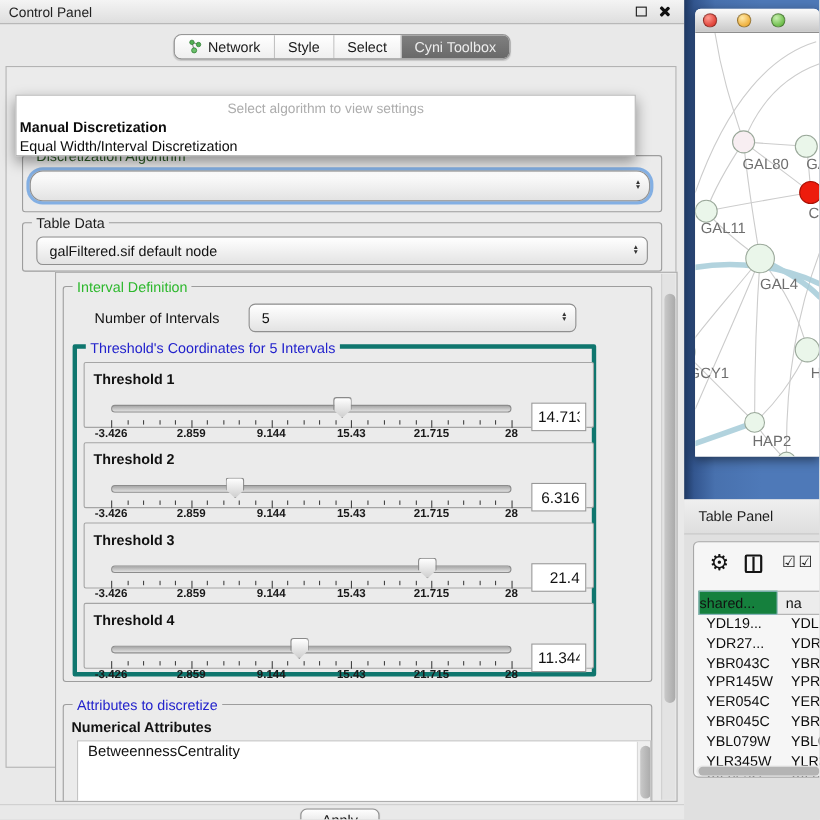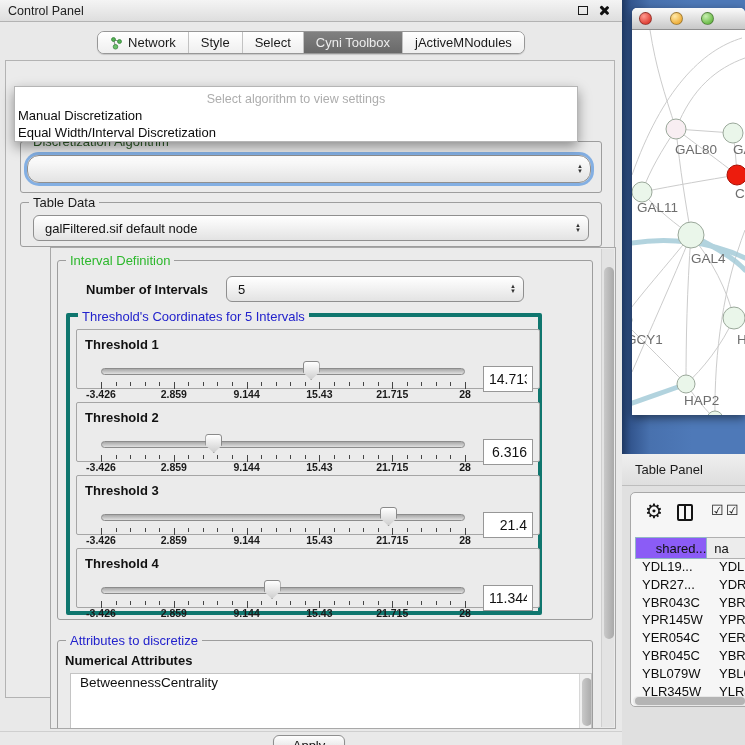--- a/index.html
+++ b/index.html
@@ -15,21 +15,21 @@
   .float-sq{position:absolute;right:34px;top:6px;width:10px;height:9px;border:1.6px solid #1a1a1a;cursor:pointer}
   .xicon{position:absolute;right:13px;top:5px;width:11px;height:11px;cursor:pointer}
   .xicon::before,.xicon::after{content:"";position:absolute;left:4.5px;top:0;width:2.6px;height:11px;background:#111;border-radius:1px}
   .xicon::before{transform:rotate(45deg)}.xicon::after{transform:rotate(-45deg)}
 
   .seg-row{position:absolute;left:0;width:622px;display:flex;justify-content:center}
   #top-tabs{top:31px}
   #bottom-tabs{top:703px}
   .seg-group{display:inline-flex;border:1px solid #979797;border-radius:7px;overflow:hidden;
              background:#fff;box-shadow:0 1px 1px rgba(0,0,0,.15)}
-  .seg-tab{display:flex;align-items:center;gap:5px;padding:3px 12px;font-size:13px;height:21px;
+  .seg-tab{display:flex;gap:5px;padding:3px 12px;font-size:13px;height:21px;
            color:#1a1a1a;background:linear-gradient(#ffffff,#efefef);border-left:1px solid #c2c2c2;cursor:pointer;white-space:nowrap}
   .seg-tab:first-child{border-left:none}
   .seg-tab.selected{background:linear-gradient(#808080,#696969);color:#ededed}
   .net-icon svg{display:block}
 
   #content-panel{position:absolute;left:5px;top:60px;width:610px;height:638px;
                  border:1px solid #b3b3b3;background:#ebebeb}
 
   .groupbox{position:absolute;border:1px solid #9d9d9d;border-radius:3px}
   .group-label{position:absolute;top:-8px;left:8px;background:#ebebeb;padding:0 4px;font-size:13px;white-space:nowrap}
@@ -46,34 +46,34 @@
 
   
   #algo-group{left:14px;top:80px;width:582px;height:52px}
   #algo-combo{left:6px;top:13px;width:564px;height:28px;border-radius:12px;
               box-shadow:0 0 0 3px rgba(105,160,225,.8)}
   
   #algo-popup{position:absolute;left:14px;top:86px;width:564px;height:56px;background:#fff;
               border:1px solid #b5b5b5;box-shadow:0 5px 12px rgba(0,0,0,.4);z-index:50}
   #algo-popup .ph{margin-top:4px;height:16px;line-height:16px;text-align:center;color:#adadad;font-size:12.5px}
   #algo-popup .opt{height:17px;line-height:17px;padding-left:3px;font-size:13px;color:#0c0c0c;cursor:pointer}
-  #algo-popup .opt.hl{font-weight:normal}
+  #algo-popup .opt.hl{font-weight:bold}
 
   #tabledata-group{left:14px;top:141px;width:582px;height:45px}
   #tabledata-combo{left:12px;top:12px;width:556px;height:26px}
 
   
   #viewport{position:absolute;left:44px;top:186px;width:566px;height:482px;
             border:1px solid #a8a8a8;background:#ebebeb;overflow:hidden}
   .vscroll{position:absolute;right:1px;top:1px;width:13px;height:478px;background:#e3e3e3;border-left:1px solid #cfcfcf}
   .vscroll .thumb{position:absolute;left:1.5px;width:10px;border-radius:5px;
                   background:linear-gradient(90deg,#c9c9c9,#a9a9a9);cursor:pointer}
 
   #interval-group{left:6px;top:12px;width:536px;height:360px}
-  #numint-label{position:absolute;left:28px;top:21px;font-size:13px;font-weight:bold}
+  #numint-label{position:absolute;left:28px;top:21px;font-size:13px;font-weight:normal}
   #numint-combo{left:168px;top:15px;width:298px;height:26px}
 
   #thresholds-group{position:absolute;left:8px;top:52px;width:476px;height:302px;border:4px solid #0f766e;border-radius:2px}
 
   .threshold-panel{position:absolute;left:6px;width:464px;height:60px;border:1px solid #a5a5a5;border-radius:2px;background:#ebebeb}
   .th-label{position:absolute;left:8px;top:7px;font-size:13px;font-weight:bold}
   .th-track{position:absolute;left:24px;top:38px;width:364px;height:7px;border:1px solid #8c8c8c;border-radius:4px;
             background:linear-gradient(#a8a8a8,#e0e0e0);cursor:pointer}
   .th-thumb{position:absolute;width:17px;height:19px;top:31px;background:linear-gradient(#ffffff,#cfcfcf);
             border:1px solid #8a8a8a;border-radius:3px;cursor:pointer;
@@ -116,21 +116,21 @@
   #tablepanel-body{position:absolute;left:0;top:486px;width:123px;height:259px;background:#e0e0e0}
   #table-inner{position:absolute;left:8px;top:6px;width:130px;height:215px;background:#f6f6f6;
                border:1px solid #a8a8a8;border-radius:5px 0 0 5px;overflow:hidden}
   #table-toolbar{position:absolute;left:0;top:0;width:100%;height:40px}
   .gear{position:absolute;left:14px;top:6px;font-size:20px;color:#141414;cursor:pointer}
   .colicon{position:absolute;left:46px;top:11px;width:16px;height:17px;border:2px solid #141414;border-radius:2px;cursor:pointer}
   .colicon::before{content:"";position:absolute;left:5px;top:0;width:2px;height:13px;background:#141414}
   .cb{position:absolute;top:9px;font-size:14px;color:#141414;cursor:pointer}
   #table-head{position:absolute;left:0;top:44px;width:100%;height:22px;display:flex}
   .hcell{height:22px;font-size:13px;line-height:21px;border:1px solid #b0b0b0;background:#ececec;overflow:hidden;white-space:nowrap}
-  .hcell.sel{background:#8b5cf6;border-color:#92b7c5;text-align:right}
+  .hcell.sel{background:#15803d;border-color:#92b7c5;text-align:left}
   .hcell.c1{margin-left:4px;width:76px}
   .hcell.c2{width:54px;padding-left:7px;border-left:none}
   #table-rows{position:absolute;left:4px;top:66px;width:126px;height:132px;overflow:visible}
   .trow{display:flex;height:17.8px;font-size:13px;color:#0d0d0d;cursor:pointer;background:transparent}
   .trow .c1{width:76px;padding-left:7px;overflow:hidden;white-space:nowrap}
   .trow .c2{width:50px;padding-left:8px;overflow:hidden;white-space:nowrap}
   #hscroll{position:absolute;left:2px;top:203px;width:126px;height:10px;background:#e8e8e8;border-radius:5px}
   #hscroll .thumb{position:absolute;left:2px;top:1px;width:110px;height:8px;border-radius:4px;background:#b4b4b4;cursor:pointer}
 </style>
 </head>
@@ -161,23 +161,20 @@
             <span>Network</span>
           </div>
           <div class="seg-tab">
             <span>Style</span>
           </div>
           <div class="seg-tab">
             <span>Select</span>
           </div>
           <div class="seg-tab selected">
             <span>Cyni Toolbox</span>
-          </div>
-          <div class="seg-tab">
-            <span>jActiveMNodules</span>
           </div>
         </div>
     </div>
 
     <div id="content-panel">
 
       <div class="groupbox" id="algo-group">
         <span class="group-label lab-darkgreen">Discretization Algorithm</span>
         <div class="combo" id="algo-combo">
           <span class="spin">

